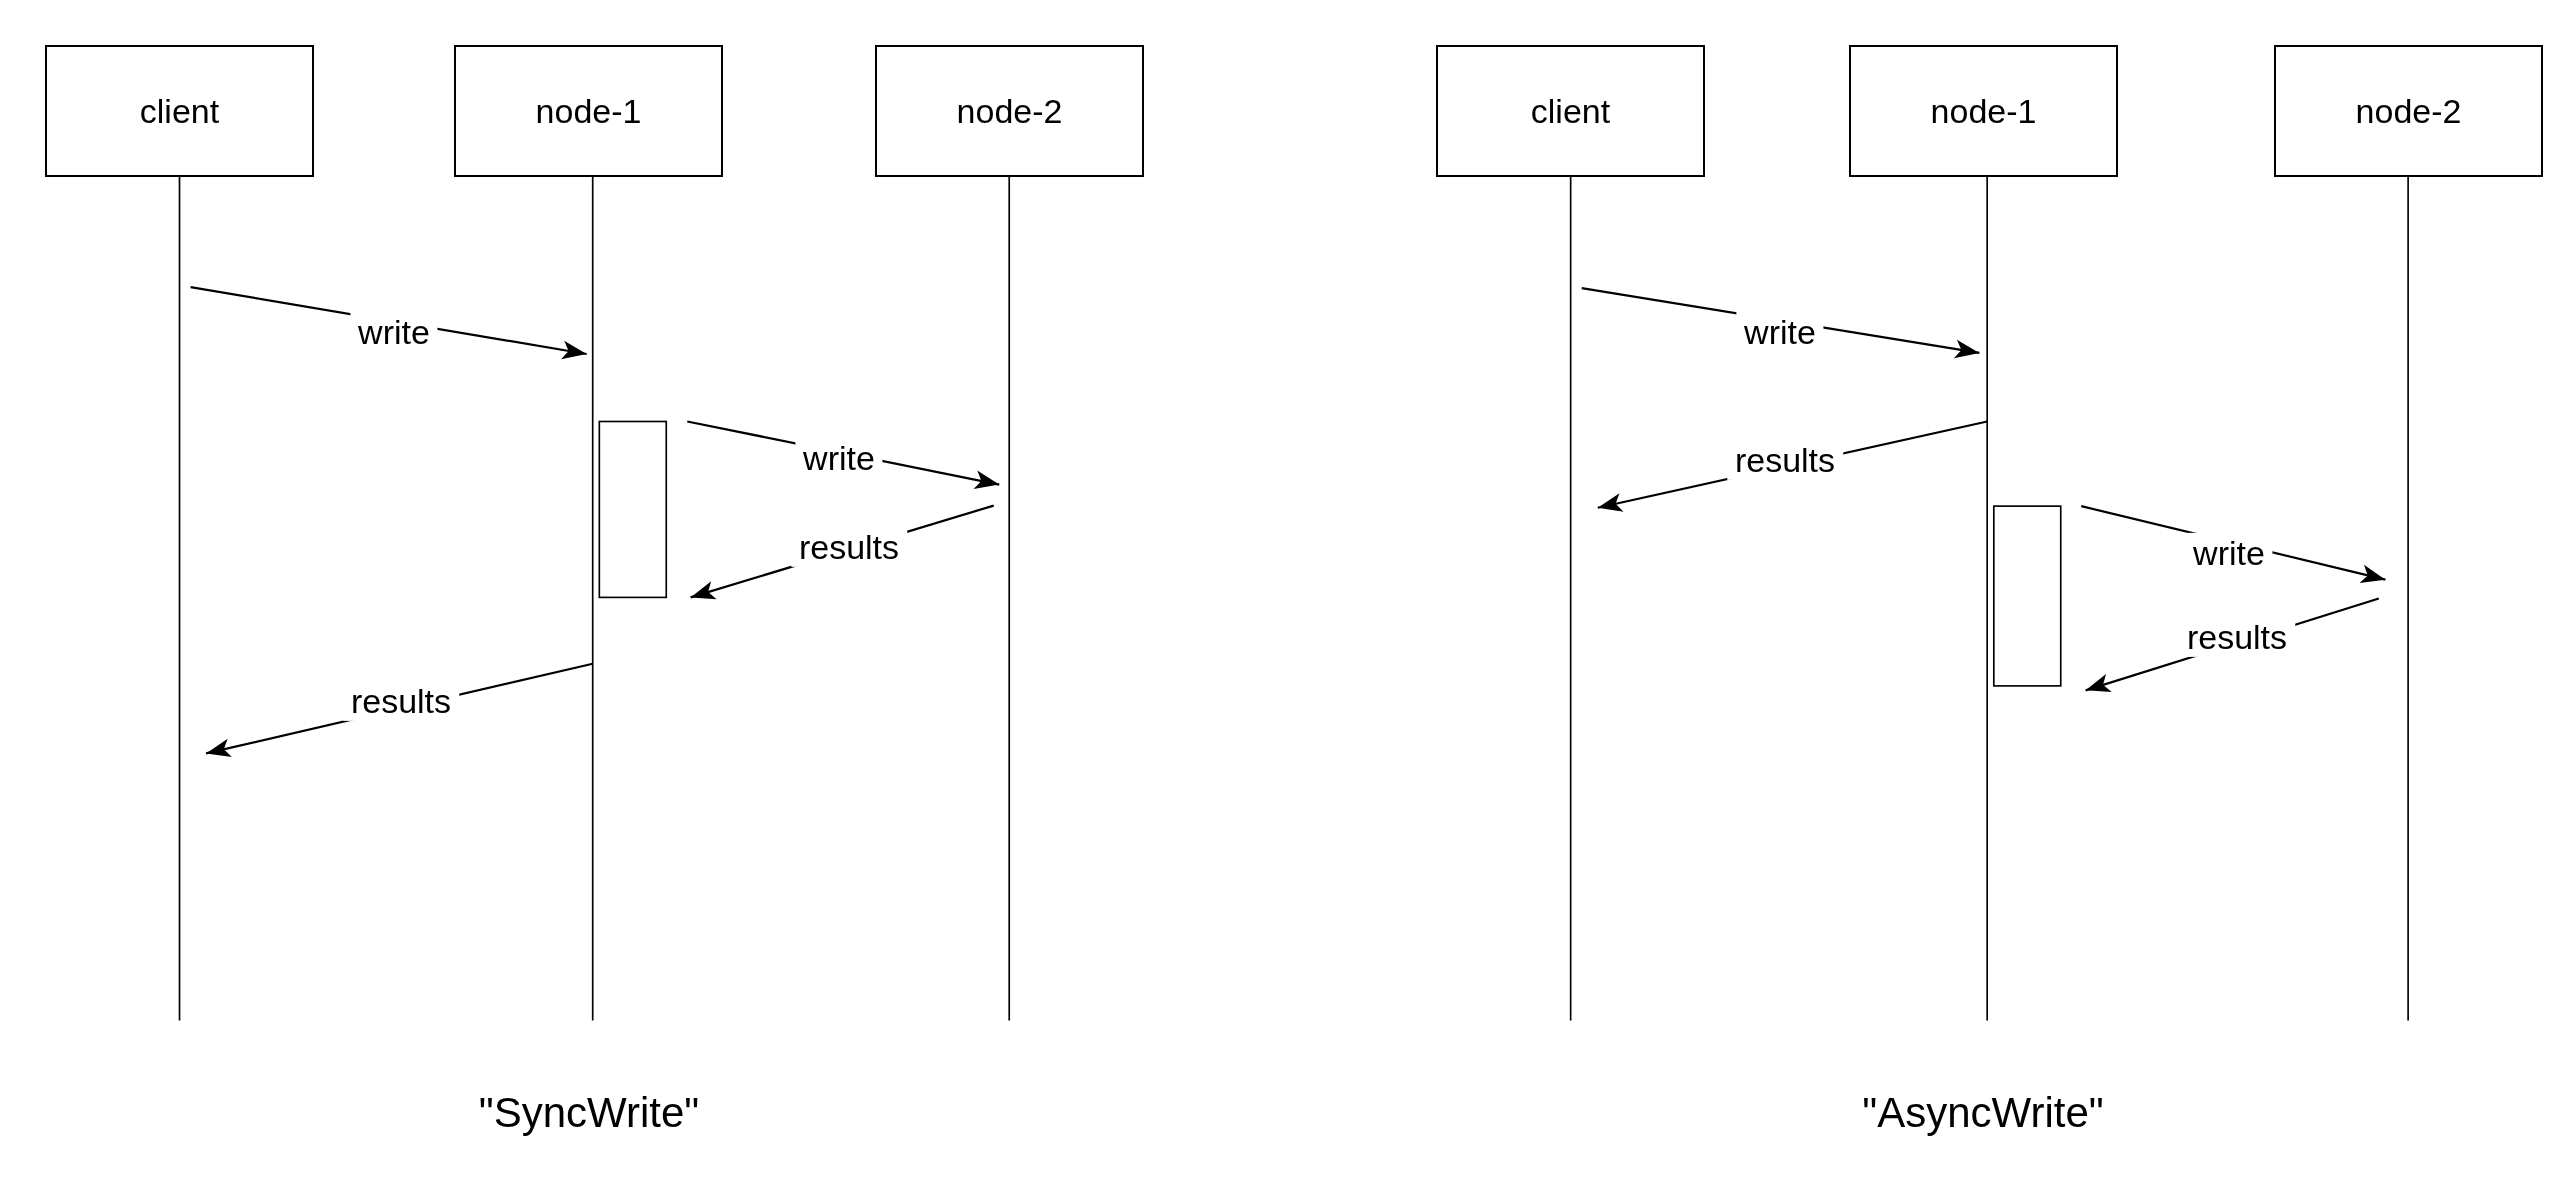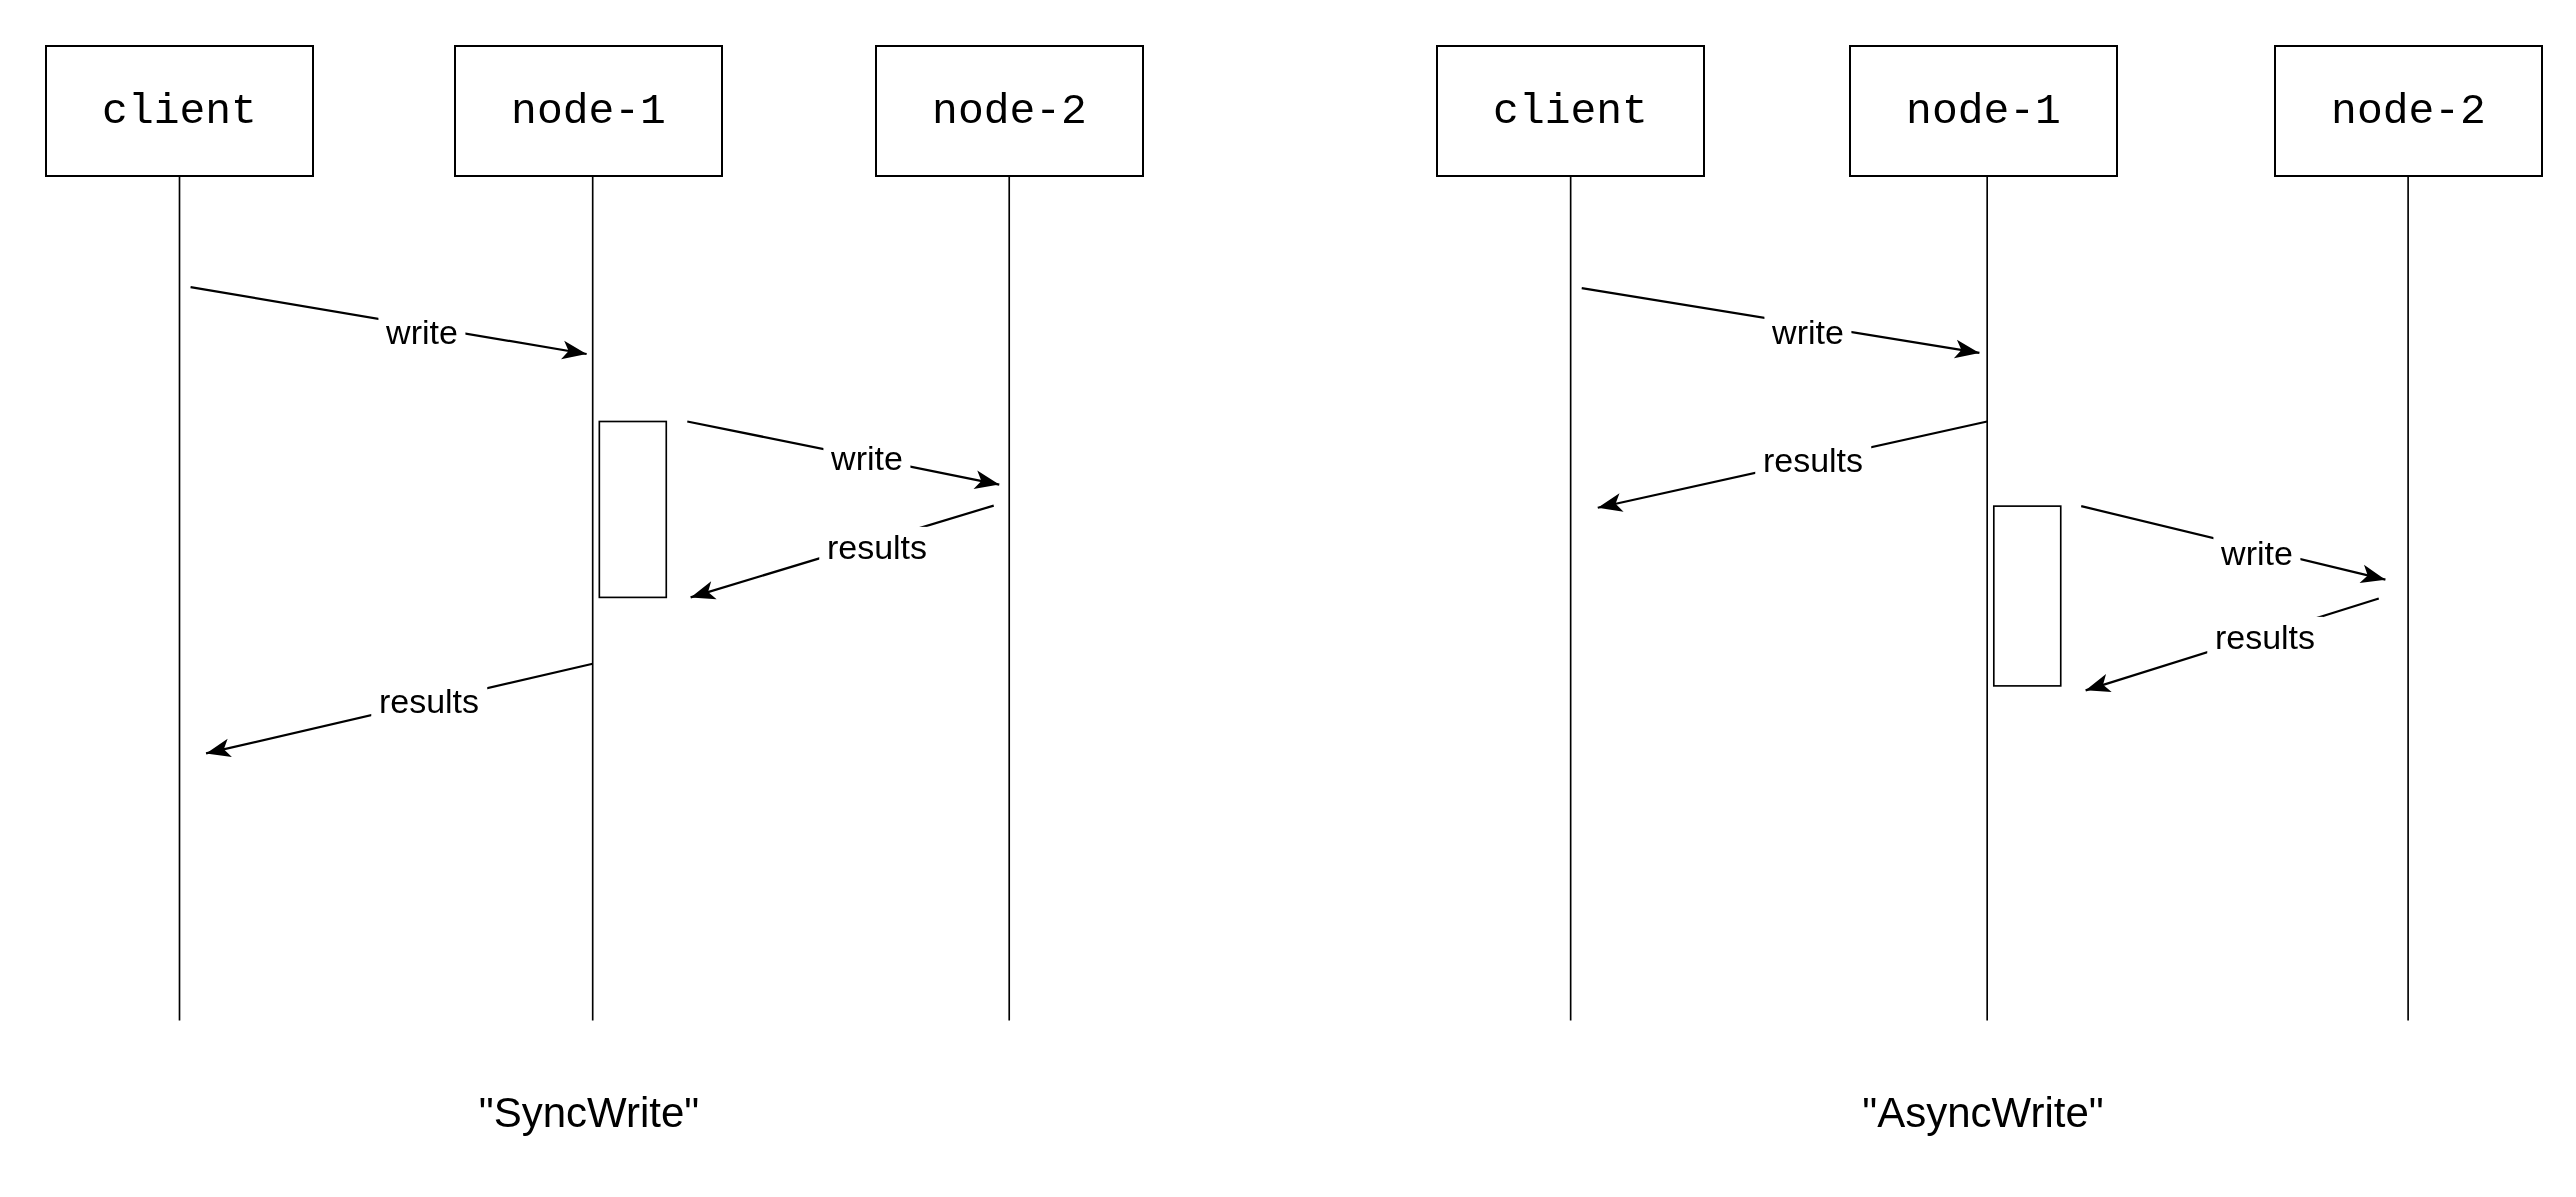--- a/index.html
+++ b/index.html
@@ -26,34 +26,32 @@
   .actor-box {
     position: absolute;
     box-sizing: border-box;
     width: 269px;
     height: 132px;
     border: 2.2px solid #000000;
     background: #ffffff;
     display: flex;
     align-items: center;
     justify-content: center;
-    font-size: 43px;
+    font-size: 34px;
     line-height: 1;
     white-space: nowrap;
-    font-family: Liberation Mono, monospace;
   }
   .msg-label {
     position: absolute;
     transform: translate(-50%, -50%);
     background: #ffffff;
     padding: 1.1px 7.7px;
     font-size: 34px;
     line-height: 1.12;
     white-space: nowrap;
-    margin-left: 28px;
   }
   .caption {
     position: absolute;
     transform: translate(-50%, -50%);
     font-size: 42px;
     line-height: 1.1;
     white-space: nowrap;
   }
 </style>
 </head>

